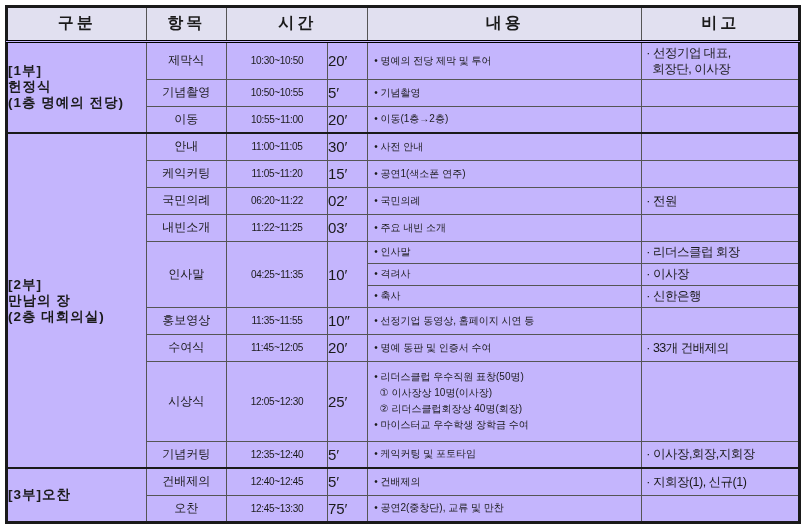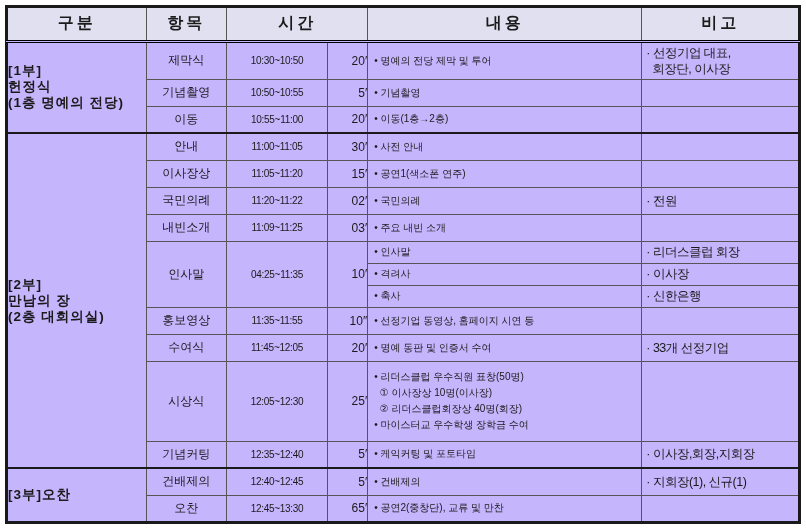--- a/index.html
+++ b/index.html
@@ -46,21 +46,21 @@
   }
   tr.sec-start td{border-top:2px solid var(--frame);}
   td.gubun{
     font-weight:bold;
     font-size:13.5px;
     line-height:16px;
     letter-spacing:1px;
   }
   td.item{text-align:center; font-size:12px;font-family:Liberation Serif, serif;}
   td.time{text-align:center; font-size:10px; letter-spacing:-0.3px;}
-  td.dur{text-align:right; font-size:12px;}
+  td.dur{text-align:left; font-size:15px;}
   td.content{font-size:10px; padding:1px 4px 1px 6px;}
   td.note{font-size:12.5px; padding:1px 2px 1px 4px; letter-spacing:-0.5px;}
   .line{white-space:pre-wrap; line-height:16px;}
   tr.r-hdr1{height:38px;}
   tr.r-std{height:27px;}
   tr.r-sub{height:22px;}
   tr.r-award{height:80px;}
 </style>
 </head>
 <body>
@@ -130,42 +130,42 @@
       </td>
       <td class="item">안내</td>
       <td class="time">11:00~11:05</td>
       <td class="dur">30′</td>
       <td class="content">
         <div class="line">• 사전 안내</div>
       </td>
       <td class="note"></td>
     </tr>
     <tr class="r-std">
-      <td class="item">이사장상</td>
+      <td class="item">케익커팅</td>
       <td class="time">11:05~11:20</td>
       <td class="dur">15′</td>
       <td class="content">
         <div class="line">• 공연1(색소폰 연주)</div>
       </td>
       <td class="note"></td>
     </tr>
     <tr class="r-std">
       <td class="item">국민의례</td>
-      <td class="time">11:20~11:22</td>
+      <td class="time">06:20~11:22</td>
       <td class="dur">02′</td>
       <td class="content">
         <div class="line">• 국민의례</div>
       </td>
       <td class="note">
         <div class="line">· 전원</div>
       </td>
     </tr>
     <tr class="r-std">
       <td class="item">내빈소개</td>
-      <td class="time">11:09~11:25</td>
+      <td class="time">11:22~11:25</td>
       <td class="dur">03′</td>
       <td class="content">
         <div class="line">• 주요 내빈 소개</div>
       </td>
       <td class="note"></td>
     </tr>
 
     <tr class="r-sub">
       <td class="item" rowspan="3">인사말</td>
       <td class="time" rowspan="3">04:25~11:35</td>
@@ -203,21 +203,21 @@
       <td class="note"></td>
     </tr>
     <tr class="r-std">
       <td class="item">수여식</td>
       <td class="time">11:45~12:05</td>
       <td class="dur">20′</td>
       <td class="content">
         <div class="line">• 명예 동판 및 인증서 수여</div>
       </td>
       <td class="note">
-        <div class="line">· 33개 선정기업</div>
+        <div class="line">· 33개 건배제의</div>
       </td>
     </tr>
     <tr class="r-award">
       <td class="item">시상식</td>
       <td class="time">12:05~12:30</td>
       <td class="dur">25′</td>
       <td class="content">
         <div class="line">• 리더스클럽 우수직원 표창(50명)</div>
         <div class="line">  ① 이사장상 10명(이사장)</div>
         <div class="line">  ② 리더스클럽회장상 40명(회장)</div>
@@ -247,21 +247,21 @@
       <td class="content">
         <div class="line">• 건배제의</div>
       </td>
       <td class="note">
         <div class="line">· 지회장(1), 신규(1)</div>
       </td>
     </tr>
     <tr class="r-std">
       <td class="item">오찬</td>
       <td class="time">12:45~13:30</td>
-      <td class="dur">65′</td>
+      <td class="dur">75′</td>
       <td class="content">
         <div class="line">• 공연2(중창단), 교류 및 만찬</div>
       </td>
       <td class="note"></td>
     </tr>
 
   </tbody>
 </table>
 </div>
 

